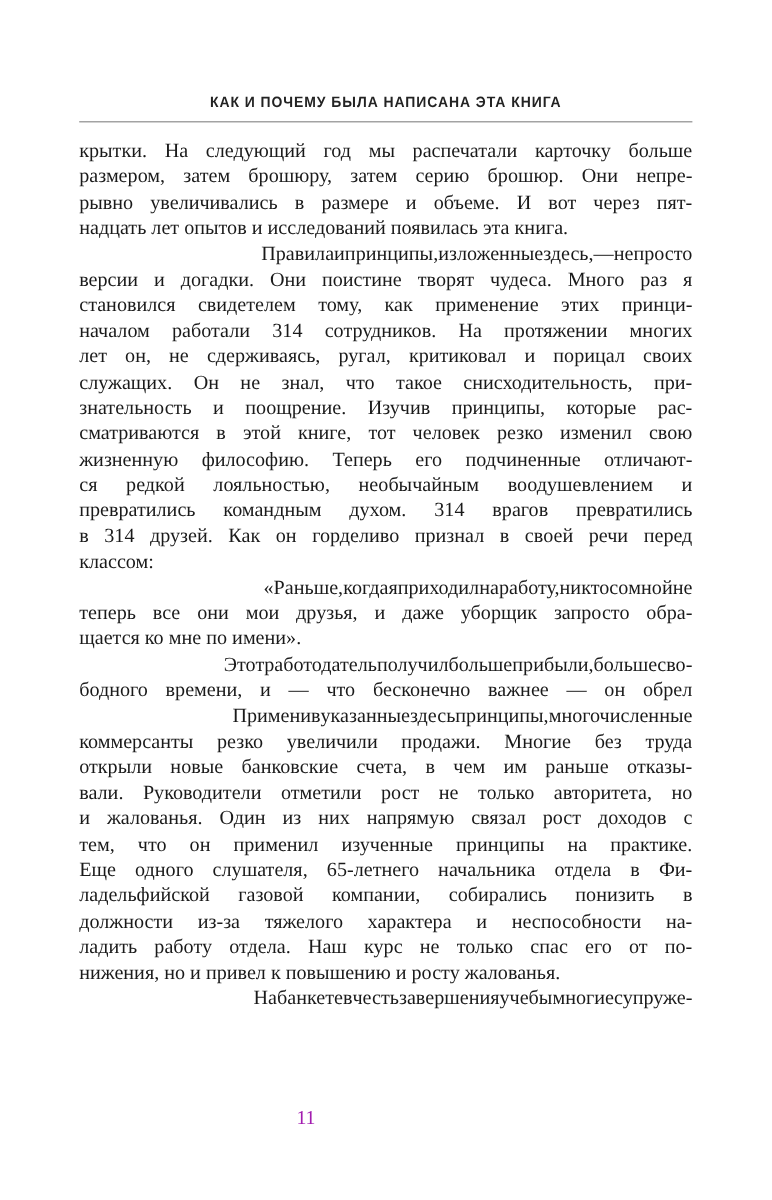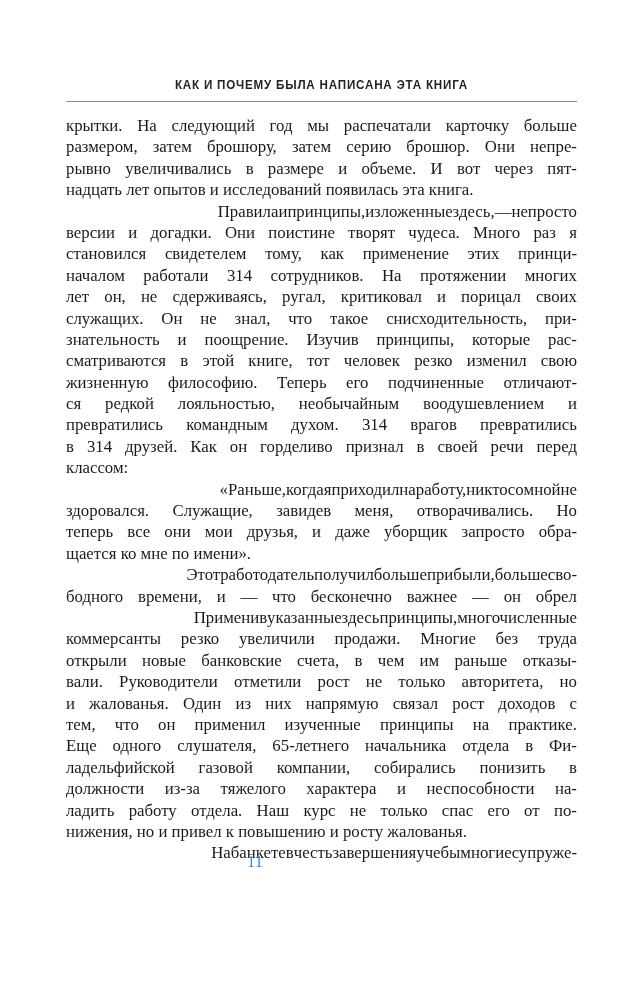--- a/index.html
+++ b/index.html
@@ -95,25 +95,25 @@
     justify-content: flex-end;
   }
   .ln.just.indent {
     padding-left: 26px;
   }
 
   
   .folio {
     position: absolute;
     left: 0;
-    top: 852px;
+    top: 922px;
     width: 548px;
     text-align: center;
     font-size: 16.5px;
-    color: #3b82f6;
+    color: #a21caf;
   }
   .folio span {
     position: relative;
     left: -19px;
   }
 </style>
 </head>
 <body>
 
 <div class="page">
@@ -141,21 +141,20 @@
         <div class="ln just"><span>знательность</span><span>и</span><span>поощрение.</span><span>Изучив</span><span>принципы,</span><span>которые</span><span>рас-</span></div>
         <div class="ln just"><span>сматриваются</span><span>в</span><span>этой</span><span>книге,</span><span>тот</span><span>человек</span><span>резко</span><span>изменил</span><span>свою</span></div>
         <div class="ln just"><span>жизненную</span><span>философию.</span><span>Теперь</span><span>его</span><span>подчиненные</span><span>отличают-</span></div>
         <div class="ln just"><span>ся</span><span>редкой</span><span>лояльностью,</span><span>необычайным</span><span>воодушевлением</span><span>и</span></div>
         <div class="ln just"><span>превратились</span><span>командным</span><span>духом.</span><span>314</span><span>врагов</span><span>превратились</span></div>
         <div class="ln just"><span>в</span><span>314</span><span>друзей.</span><span>Как</span><span>он</span><span>горделиво</span><span>признал</span><span>в</span><span>своей</span><span>речи</span><span>перед</span></div>
         <div class="ln flush">классом:</div>
       </div>
       <div class="para">
         <div class="ln just indent"><span>«Раньше,</span><span>когда</span><span>я</span><span>приходил</span><span>на</span><span>работу,</span><span>никто</span><span>со</span><span>мной</span><span>не</span></div>
-        <div class="ln just"><span>здоровался.</span><span>Служащие,</span><span>завидев</span><span>меня,</span><span>отворачивались.</span><span>Но</span></div>
         <div class="ln just"><span>теперь</span><span>все</span><span>они</span><span>мои</span><span>друзья,</span><span>и</span><span>даже</span><span>уборщик</span><span>запросто</span><span>обра-</span></div>
         <div class="ln flush">щается ко мне по имени».</div>
       </div>
       <div class="para">
         <div class="ln just indent"><span>Этот</span><span>работодатель</span><span>получил</span><span>больше</span><span>прибыли,</span><span>больше</span><span>сво-</span></div>
         <div class="ln just"><span>бодного</span><span>времени,</span><span>и</span><span>—</span><span>что</span><span>бесконечно</span><span>важнее</span><span>—</span><span>он</span><span>обрел</span></div>
       </div>
       <div class="para">
         <div class="ln just indent"><span>Применив</span><span>указанные</span><span>здесь</span><span>принципы,</span><span>многочисленные</span></div>
         <div class="ln just"><span>коммерсанты</span><span>резко</span><span>увеличили</span><span>продажи.</span><span>Многие</span><span>без</span><span>труда</span></div>

